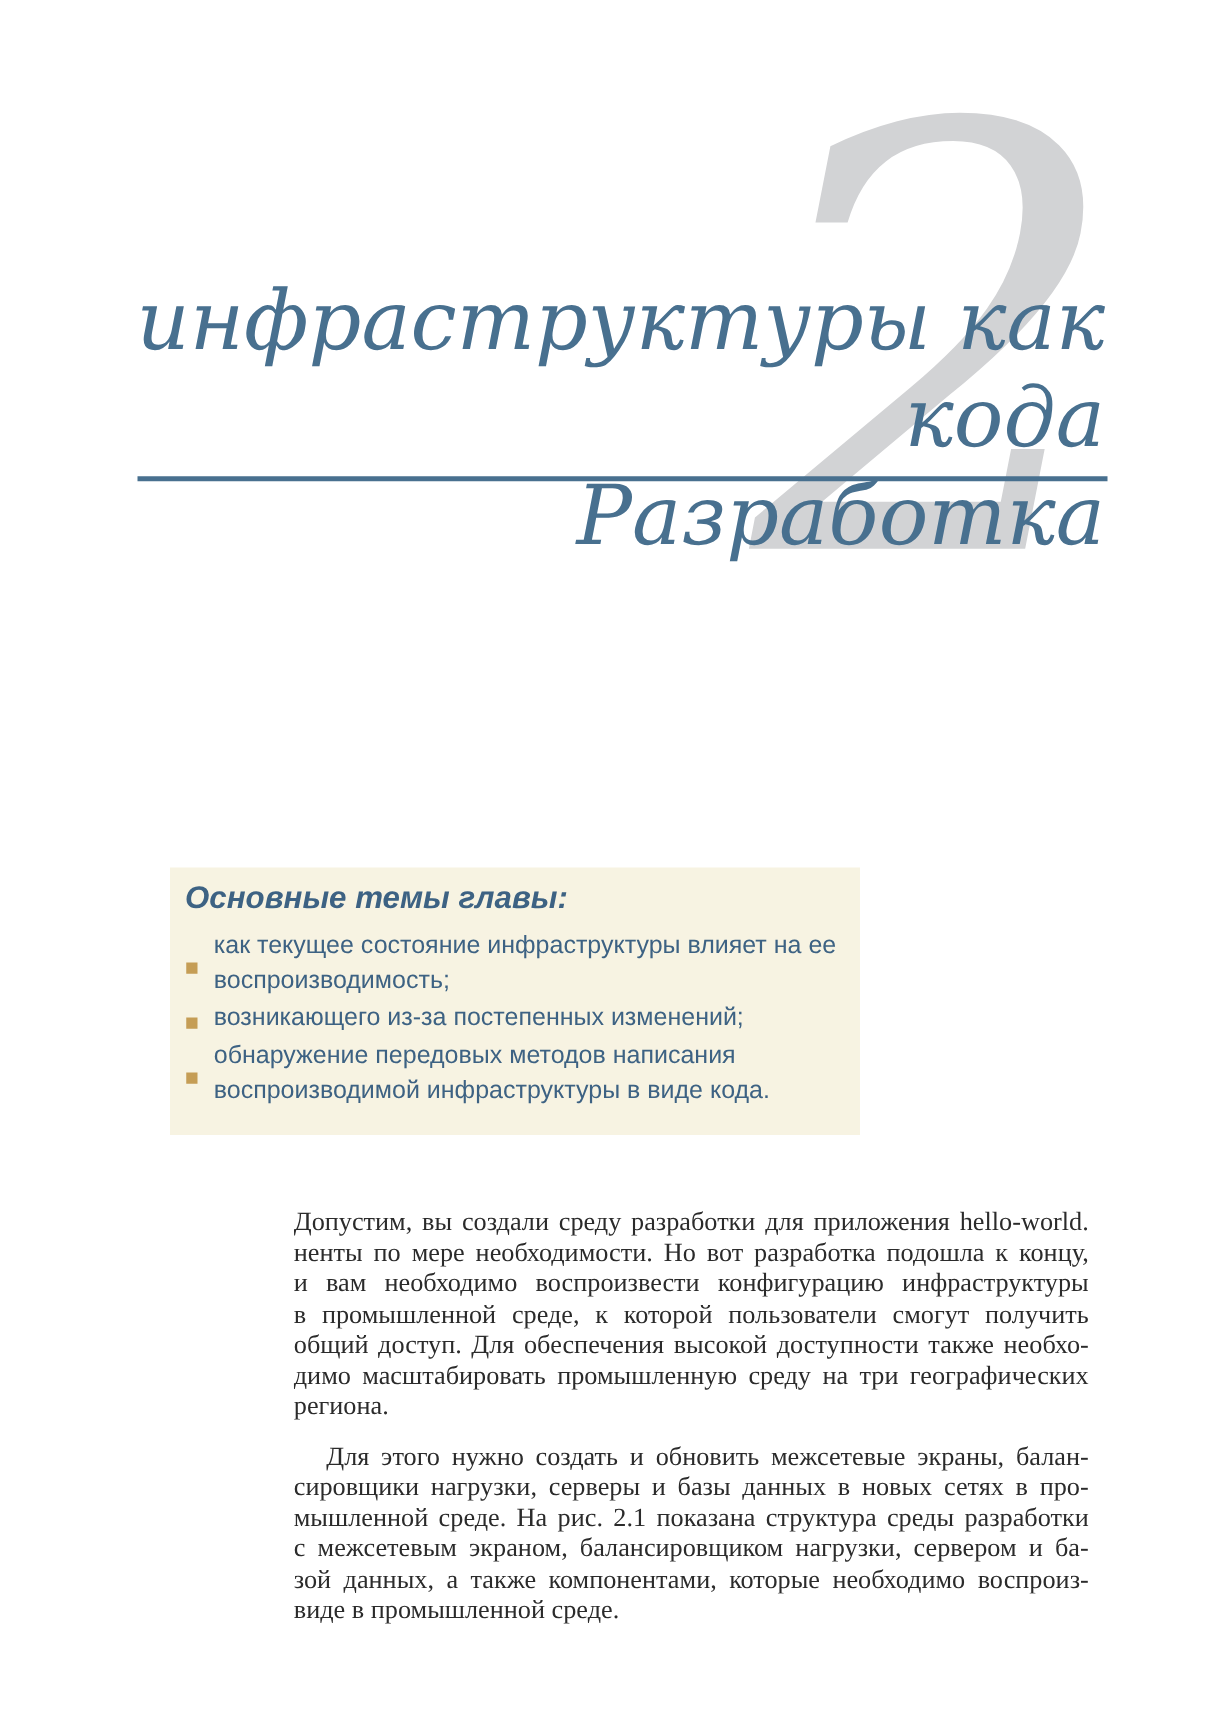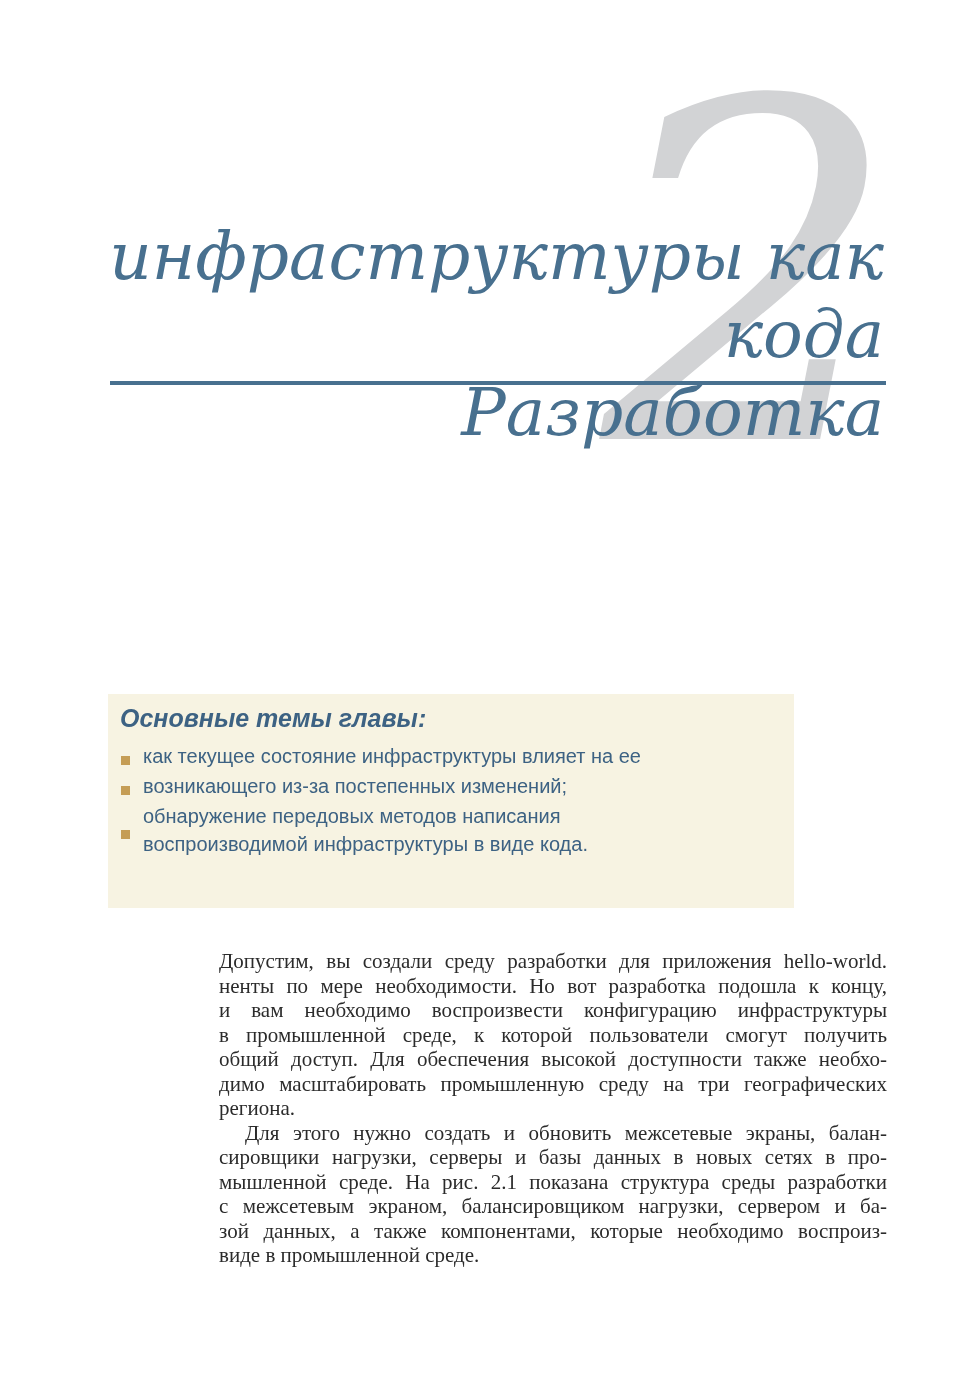--- a/index.html
+++ b/index.html
@@ -49,23 +49,23 @@
     top: 381px;
     width: 776px;
     height: 4px;
     background: var(--accent-blue, #48708f);
     z-index: 3;
   }
 
   
   .topics-box {
     position: absolute;
-    left: 108px;
+    left: 136px;
     top: 694px;
-    width: 686px;
+    width: 552px;
     height: 214px;
     box-sizing: border-box;
     background: var(--box-bg, #f7f3e2);
     padding: 9px 16px 12px 12px;
     z-index: 2;
     font-family: "Liberation Sans", sans-serif;
     color: var(--box-text, #3d6283);
   }
   .topics-heading {
     font-size: 25px;
@@ -110,21 +110,21 @@
     height: 24.5px;
     overflow: hidden;
   }
   .body-line.last {
     text-align: left;
     text-align-last: left;
   }
   .body-line.indent {
     text-indent: 26px;
   }
-  .paragraph { margin: 0; }
+  .paragraph { margin: 16px; }
 </style>
 </head>
 <body>
 
 <div class="page">
 
   <div class="chapter-numeral">2</div>
 
   <div class="chapter-title">
     <div>инфраструктуры как кода</div>
@@ -133,20 +133,21 @@
 
   <div class="title-rule"></div>
 
   <div class="topics-box">
     <div class="topics-heading">Основные темы главы:</div>
 
     <div class="topic-item">
       <span class="topic-bullet"></span>
       <div class="topic-text">
         <div>как текущее состояние инфраструктуры влияет на ее</div>
+        <div>воспроизводимость;</div>
       </div>
     </div>
 
     <div class="topic-item">
       <span class="topic-bullet"></span>
       <div class="topic-text">
         <div>возникающего из-за постепенных изменений;</div>
       </div>
     </div>
 

